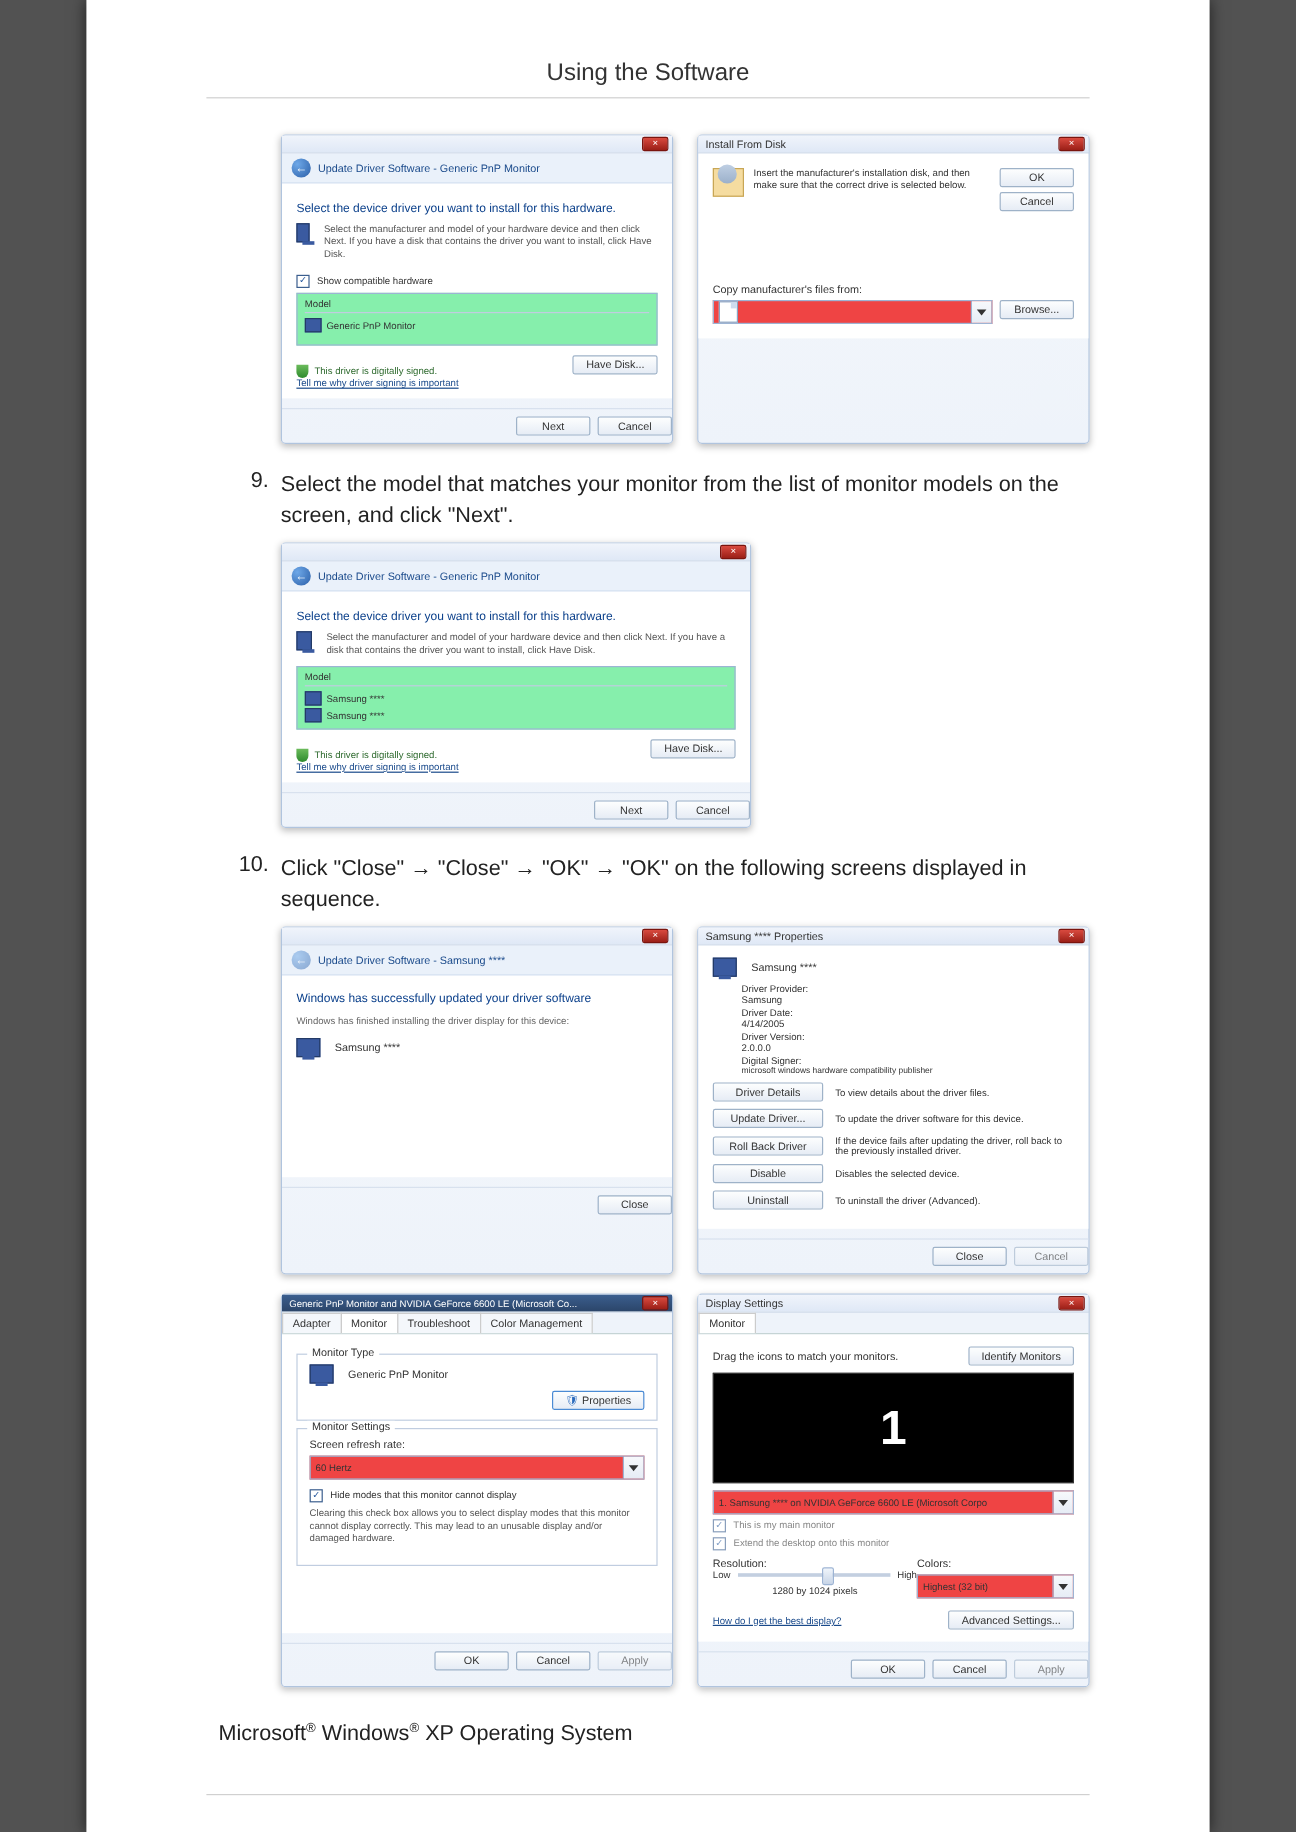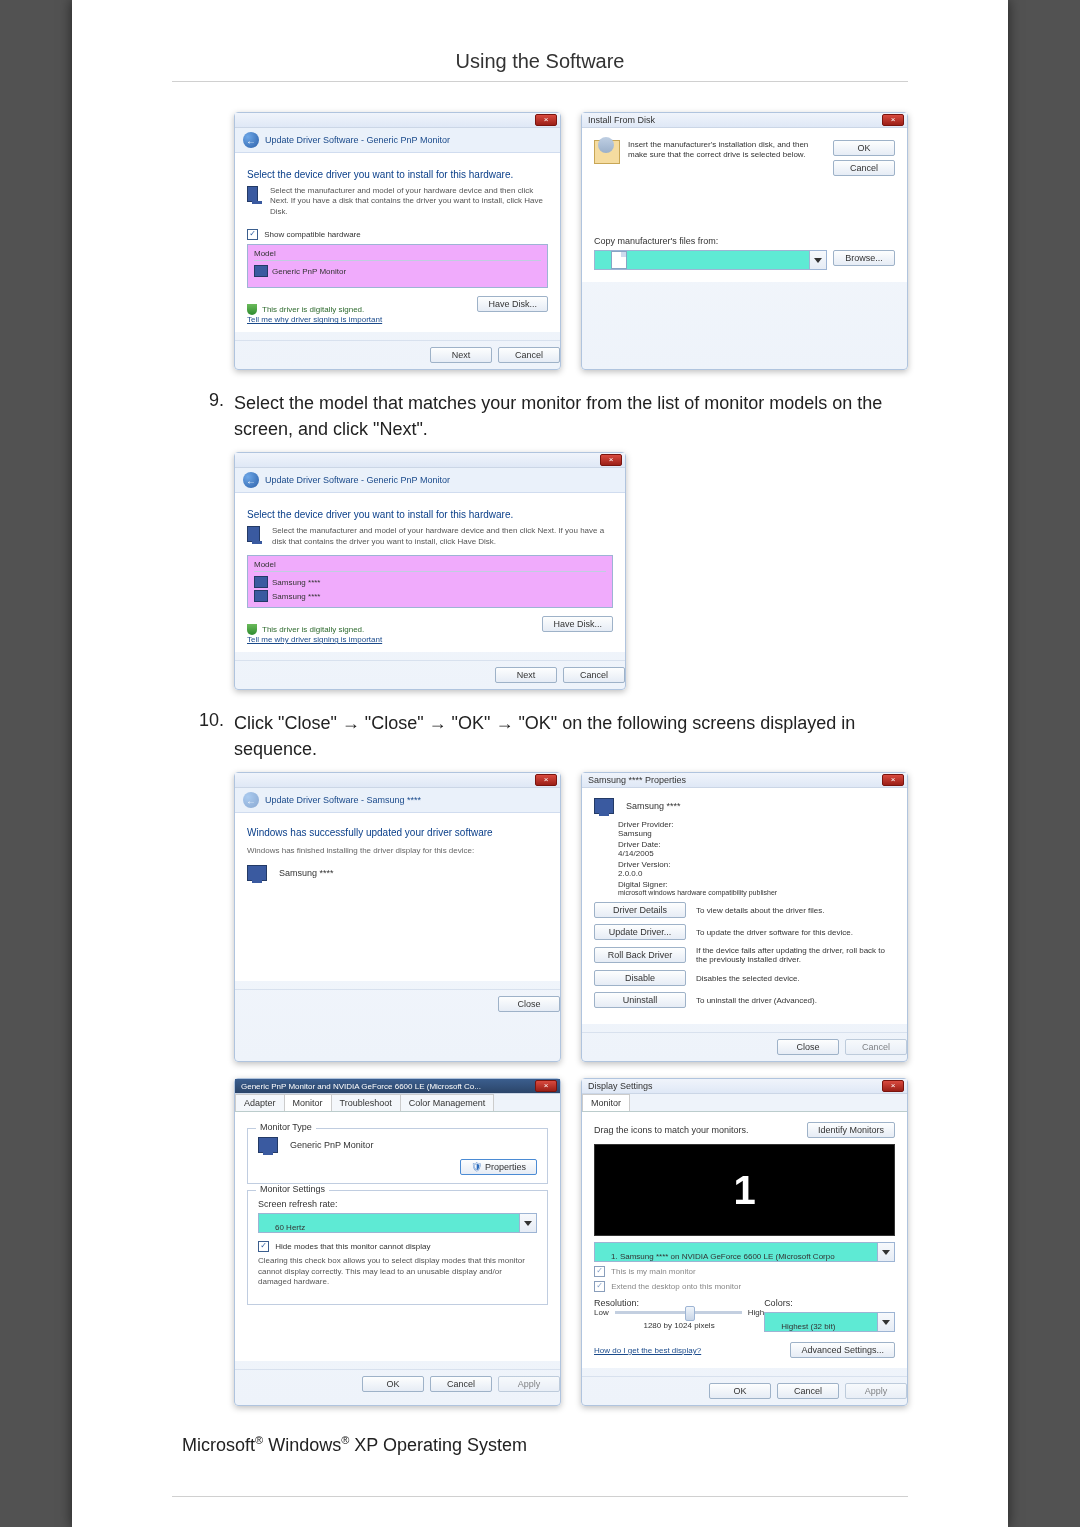--- a/index.html
+++ b/index.html
@@ -88,21 +88,21 @@
       border:1px solid #233a66;
       display:inline-block;
       vertical-align: middle;
       margin-right:6px;
       position:relative;
     }
     .monitor-icon::after{content:"";position:absolute;bottom:-3px;left:4px;width:10px;height:3px;background:#3a5aa0;}
     .checkbox-row { font-size:8px; color:#333; margin:4px 0; }
     .check-sq { display:inline-block; width:9px;height:9px;border:1px solid #3b5e8e;background:#fff;vertical-align:middle;margin-right:4px; color:#2a5a9e; font-size:8px; line-height:8px; text-align:center;}
     .list-box {
-      border:1px solid #9db4d4; background:#f0abfc;
+      border:1px solid #9db4d4; background:#86efac;
       min-height:34px; font-size:8px; color:#333;
       padding:4px 6px;
     }
     .list-box .list-header{ font-size:8px; color:#333; border-bottom:1px solid #c0cde0; padding-bottom:2px; margin-bottom:3px; }
     .list-item{ display:flex; align-items:center; gap:4px; padding:1px 0; }
     .list-item .mon-ico{width:12px;height:10px;background:#3a5aa0;display:inline-block;border:1px solid #233a66;}
     .signed-row{ display:flex; align-items:center; gap:5px; font-size:8px; color:#2e6a2e; margin-top:8px;}
     .shield{width:10px;height:11px;background:linear-gradient(#6bbb5b,#2e8b2e);border-radius:0 0 5px 5px;}
     .link-u{ color:#1a4a8b; text-decoration:underline; font-size:8px; }
     .btn {
@@ -118,22 +118,22 @@
     .btn-inline-row { display:flex; justify-content:flex-end; gap:6px; margin-top:6px;}
 
     .install-body{ padding:12px; background:#fff; }
     .disk-row{ display:flex; align-items:flex-start; gap:8px; }
     .disk-icon{ width:24px; height:22px; background:#f5dca0; border:1px solid #c8a655; position:relative;}
     .disk-icon::before{content:"";position:absolute;top:-4px;left:3px;width:16px;height:16px;border-radius:50%;background:linear-gradient(#bfcfe3,#9bb0ca);}
     .disk-text{ font-size:8px; color:#333; line-height:1.3; flex:1;}
     .install-right-btns{ display:flex; flex-direction:column; gap:4px; }
     .copy-row{ margin-top:60px; font-size:9px; color:#333;}
     .combo{
-      display:flex; align-items:flex-end;
-      border:1px solid #9db4d4;background:#5eead4;height:18px; margin-top:4px;padding-left:12px;
+      display:flex; align-items:center;
+      border:1px solid #9db4d4;background:#ef4444;height:18px; margin-top:4px;
     }
     .combo .combo-text{ flex:1; font-size:8px; padding:0 4px; display:flex; align-items:center; gap:4px;}
     .combo .drop {width:16px;height:100%;border-left:1px solid #9db4d4;background:linear-gradient(#f7f9fc,#e6ecf5);text-align:center;font-size:9px;line-height:18px;color:#333;}
     .drop-arrow{width:0;height:0;border-left:4px solid transparent;border-right:4px solid transparent;border-top:5px solid #333;display:inline-block;}
 
     .success-text{ color:#0a3f8a; font-size:10px; margin:4px 0 8px 0; }
     .small-gray{ font-size:8px; color:#666; margin-bottom:10px; }
 
     .props-tabs{ display:flex; background:#eef3fa; border-bottom:1px solid #bcc; }
     .tab{ font-size:9px; padding:3px 8px; border:1px solid #ccc; border-bottom:none; background:#f4f7fb; margin-right:-1px; color:#333;}

